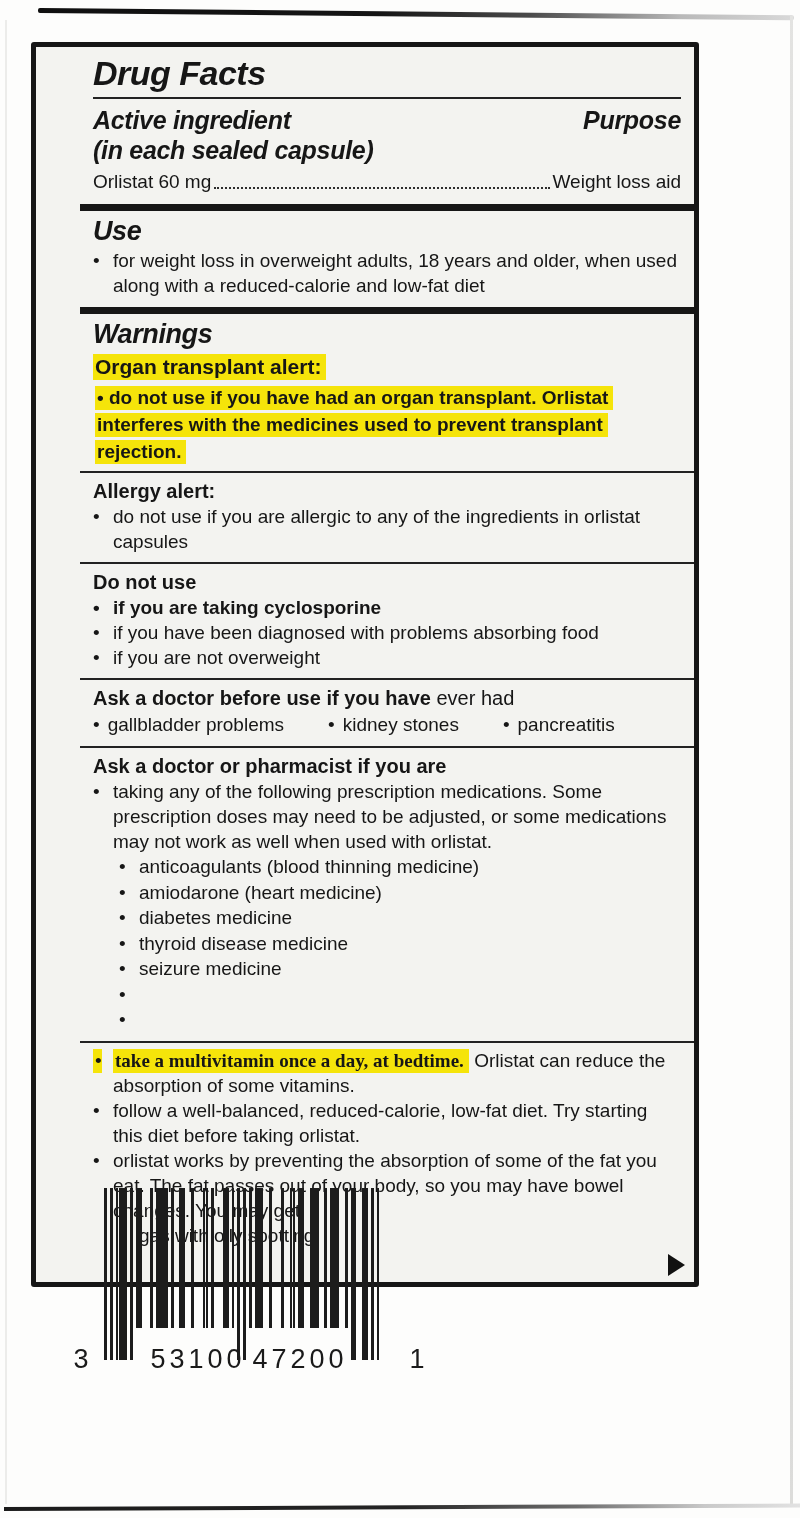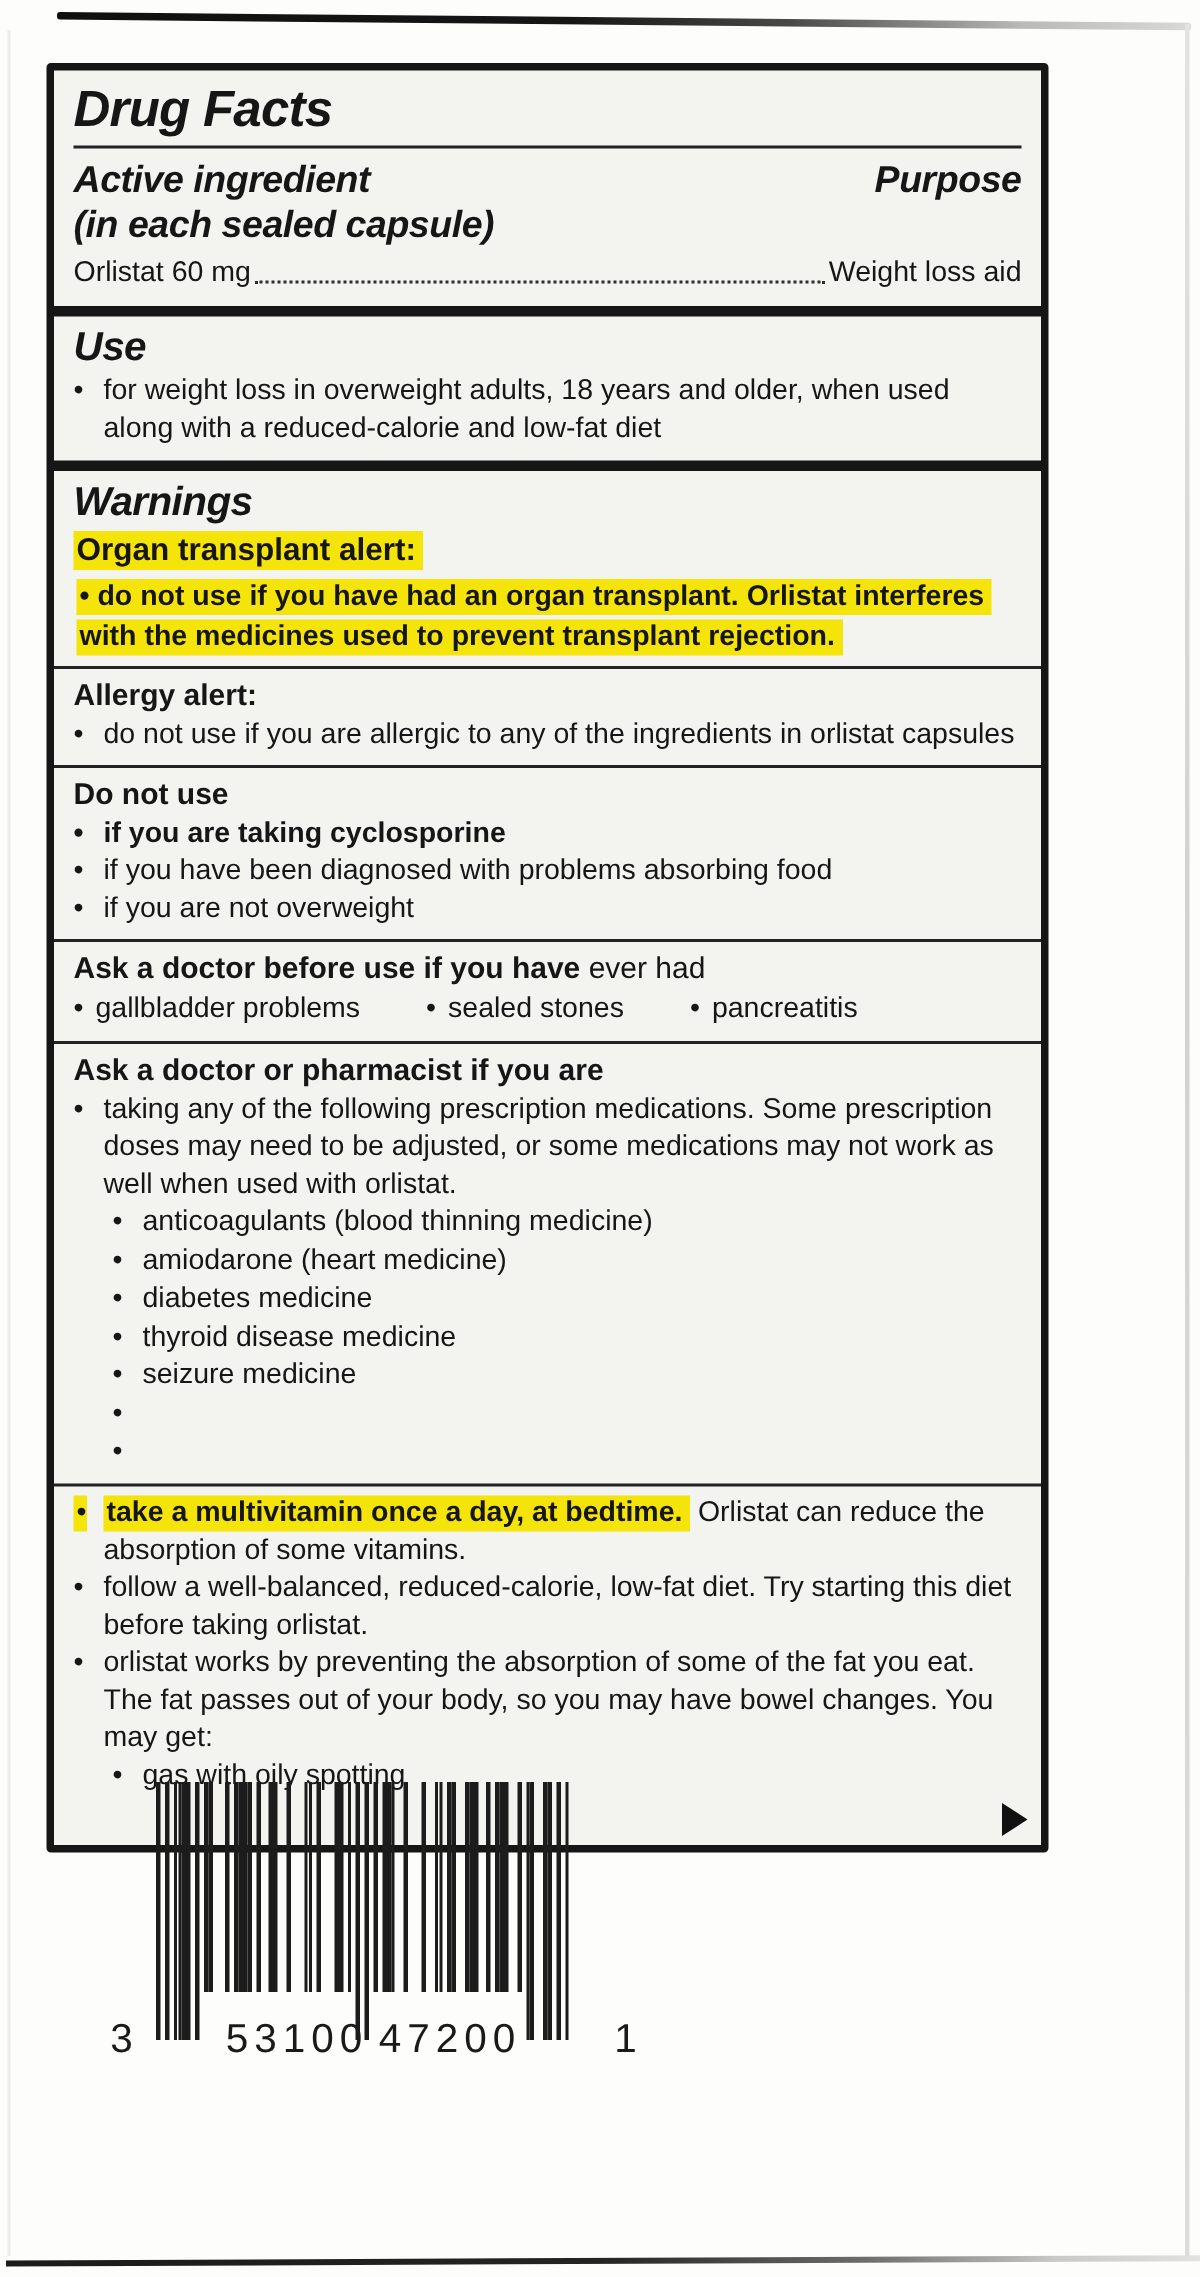--- a/index.html
+++ b/index.html
@@ -17,21 +17,21 @@
   .bottom-edge{position:absolute;left:4px;width:796px;bottom:7px;height:4px;
     background:linear-gradient(to right,#1b1b1b 0%,#242424 50%,#6d6d6d 72%,#c9c9c9 88%,#e2e2e2 100%);
     transform:rotate(-0.25deg);transform-origin:left center;}
   .right-edge{position:absolute;top:16px;bottom:14px;right:7px;width:3px;
     background:linear-gradient(to bottom,#e3e3e1,#d2d2d0 40%,#dcdcda);}
   .left-edge{position:absolute;top:20px;bottom:14px;left:5px;width:2px;background:#ececea;}
 
   
   .panel{
     position:absolute;left:31px;top:42px;width:668px;box-sizing:border-box;
-    border:5px solid #161616;background:#f3f3f0;border-radius:3px;
+    border:5px solid #161616;background:#f3f3f0;border-radius:3px;padding-left:44px;
   }
   .sec{padding:4px 13px 9px 13px;}
   .sec + .sec{border-top:7px solid #161616;}
   .subsec{border-top:2px solid #222;padding:5px 13px 8px 13px;}
 
   .title{font-size:34px;font-weight:bold;font-style:italic;letter-spacing:-0.5px;line-height:40px;padding-top:2px;}
   .hairline{height:0;border-top:2px solid #222;margin:4px 0 6px 0;}
 
   .ai-row{display:flex;justify-content:space-between;align-items:flex-start;}
   .ai-head{font-size:25px;font-weight:bold;font-style:italic;line-height:30px;letter-spacing:-0.3px;}
@@ -146,21 +146,21 @@
       <div class="body-t">
         <span class="bold-head">Ask a doctor before use if you have</span><span style="font-size:20px;"> ever had</span>
       </div>
       <div class="inline-bullets">
         <span class="ib">
             <span class="mk">•</span>
             <span>gallbladder problems</span>
           </span>
         <span class="ib">
             <span class="mk">•</span>
-            <span>sealed stones</span>
+            <span>kidney stones</span>
           </span>
         <span class="ib">
             <span class="mk">•</span>
             <span>pancreatitis</span>
           </span>
       </div>
     </div>
 
     <div class="subsec">
       <div class="bold-head">Ask a doctor or pharmacist if you are</div>
@@ -192,21 +192,21 @@
           <span class="mk">•</span>
         </div>
       <div class="sub-bullet">
           <span class="mk">•</span>
         </div>
     </div>
 
     <div class="subsec">
       <div class="bullet">
         <span class="mk"><span class="hl" style="padding:1px 0 2px 2px;">•</span></span>
-        <span class="tx"><span class="hl" style="font-weight:bold;">take a multivitamin once a day, at bedtime.</span><span> Orlistat can reduce the absorption of some vitamins.</span></span>
+        <span class="tx"><span class="hl" style="font-weight:bold;font-family:Liberation Serif, serif;">take a multivitamin once a day, at bedtime.</span><span> Orlistat can reduce the absorption of some vitamins.</span></span>
       </div>
       <div class="bullet">
         <span class="mk">•</span>
         <span class="tx">follow a well-balanced, reduced-calorie, low-fat diet. Try starting this diet before taking orlistat.</span>
       </div>
       <div class="bullet">
         <span class="mk">•</span>
         <span class="tx">orlistat works by preventing the absorption of some of the fat you eat. The fat passes out of your body, so you may have bowel changes. You may get:</span>
       </div>
       <div class="sub-bullet">

